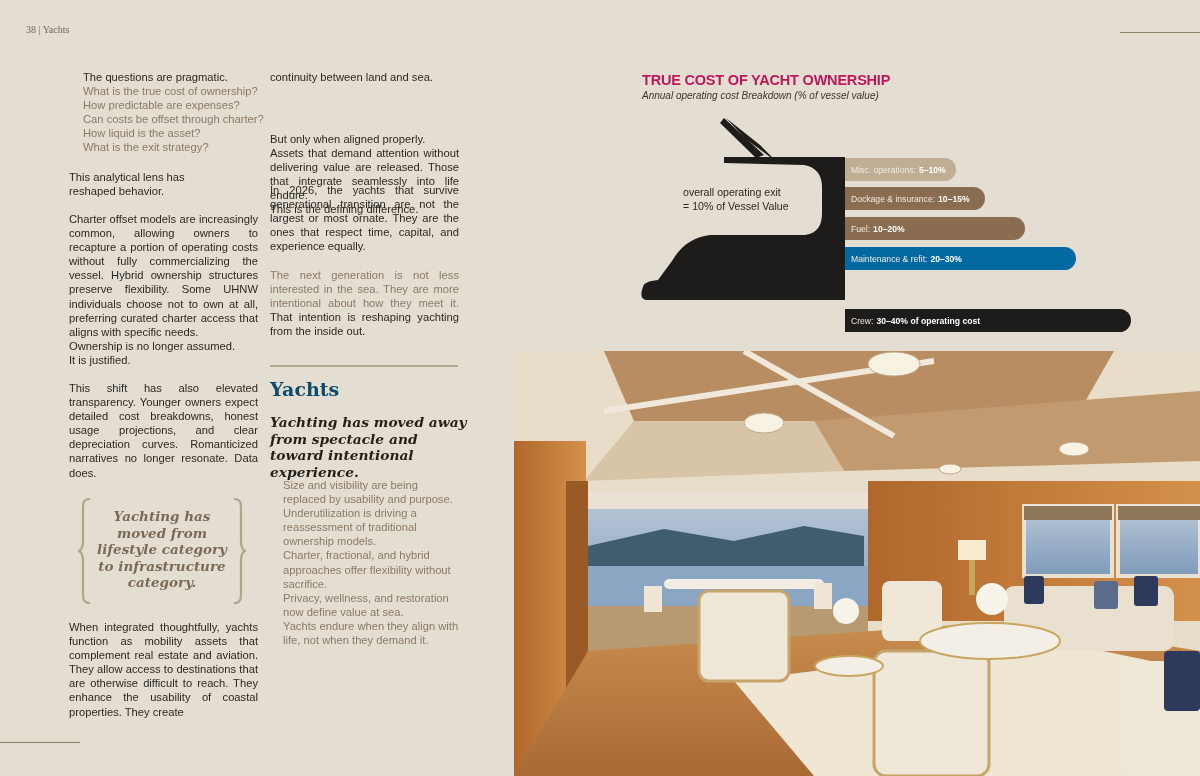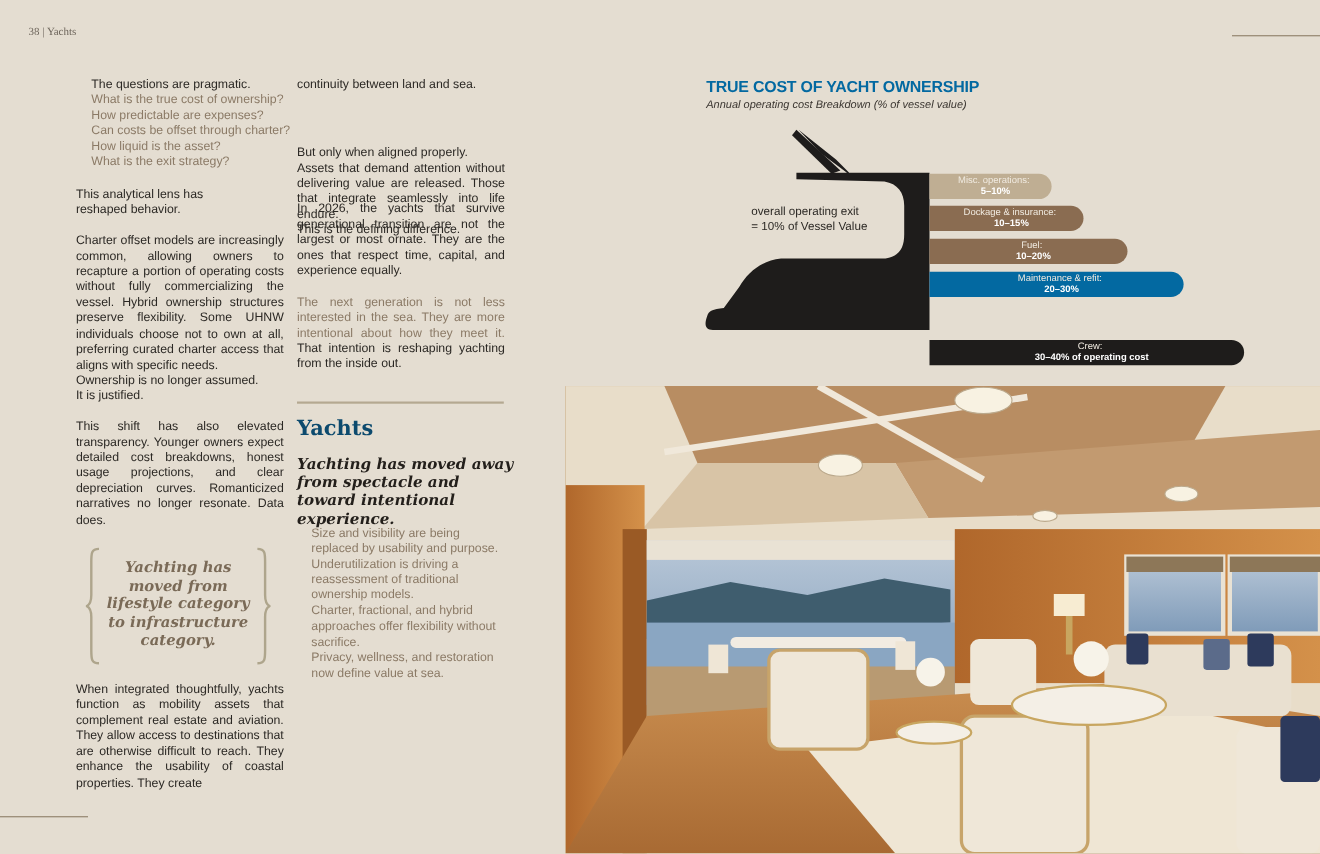--- a/index.html
+++ b/index.html
@@ -13,25 +13,25 @@
   .q-list div{white-space:nowrap;}
   .pull{position:absolute;left:78px;top:497px;width:168px;height:108px;}
   .brace{position:absolute;top:0;height:108px;width:14px;}
   .brace.l{left:0;}
   .brace.r{right:0;}
   .pull-text{position:absolute;left:14px;right:14px;top:11px;text-align:center;font-family:"DejaVu Serif",serif;font-style:italic;font-weight:bold;font-size:13.5px;line-height:16.6px;color:#7a6a57;}
   .mid-rule{position:absolute;left:270px;top:365px;width:188px;height:2px;background:#b4a891;}
   .h-yachts{position:absolute;left:270px;top:378px;font-family:"DejaVu Serif",serif;font-weight:bold;font-size:19px;color:#0c4a6e;}
   .h-sub{position:absolute;left:270px;top:414px;width:200px;font-family:"DejaVu Serif",serif;font-style:italic;font-weight:bold;font-size:13.8px;line-height:16.5px;color:#231f1b;}
   .bullets{position:absolute;left:283px;top:478px;width:180px;font-size:11.2px;line-height:14.1px;color:#8b7a66;}
-  .chart-title{position:absolute;left:642px;top:72px;font-weight:bold;font-size:14.5px;color:#0369a1;letter-spacing:-0.2px;}
+  .chart-title{position:absolute;left:642px;top:72px;font-weight:bold;font-size:14.5px;color:#be185d;letter-spacing:-0.2px;}
   .chart-sub{position:absolute;left:642px;top:90px;font-style:italic;font-size:10px;color:#3a3530;}
   .yacht-svg{position:absolute;left:640px;top:115px;}
   .overall{position:absolute;left:683px;top:186px;font-size:10.6px;line-height:13.5px;color:#2b2824;}
-  .bar{position:absolute;left:845px;height:23px;border-radius:0 12px 12px 0;font-size:8.6px;color:#f1ebe1;display:flex;align-items:center;padding-left:6px;box-sizing:border-box;white-space:nowrap;flex-direction:column;}
+  .bar{position:absolute;left:845px;height:23px;border-radius:0 12px 12px 0;font-size:8.6px;color:#f1ebe1;display:flex;align-items:center;padding-left:6px;box-sizing:border-box;white-space:nowrap;}
   .bar b{font-weight:bold;color:#fff;margin-left:3px;}
   .photo{position:absolute;left:514px;top:351px;width:686px;height:425px;overflow:hidden;background:#c9a57a;}
 </style>
 </head>
 <body>
 
 <div class="folio">38 | Yachts</div>
 <div class="top-rule"></div>
 <div class="bottom-rule"></div>
 
@@ -75,20 +75,21 @@
 
 <div class="mid-rule"></div>
 <div class="h-yachts">Yachts</div>
 <div class="h-sub">Yachting has moved away from spectacle and toward intentional experience.</div>
 
 <div class="bullets">
   <div>Size and visibility are being replaced by usability and purpose.</div>
   <div>Underutilization is driving a reassessment of traditional ownership models.</div>
   <div>Charter, fractional, and hybrid approaches offer flexibility without sacrifice.</div>
   <div>Privacy, wellness, and restoration now define value at sea.</div>
+  <div>Yachts endure when they align with life, not when they demand it.</div>
 </div>
 
 <div class="chart-title">TRUE COST OF YACHT OWNERSHIP</div>
 <div class="chart-sub">Annual operating cost Breakdown (% of vessel value)</div>
 
 <svg class="yacht-svg" width="210" height="190" viewBox="0 0 210 190">
   <path fill="#1e1c1b" d="
     M86 3 L120 30 L132 42 L205 42 L205 185 L8 185 C1 185 0 180 3 172 C4 168 8 166 18 165
     L32 146 C40 132 52 122 70 120 L165 120 C178 118 182 110 182 98 L182 72 C182 60 176 52 164 50
     L84 48 L84 42 L130 42 L106 24 Z"></path>

